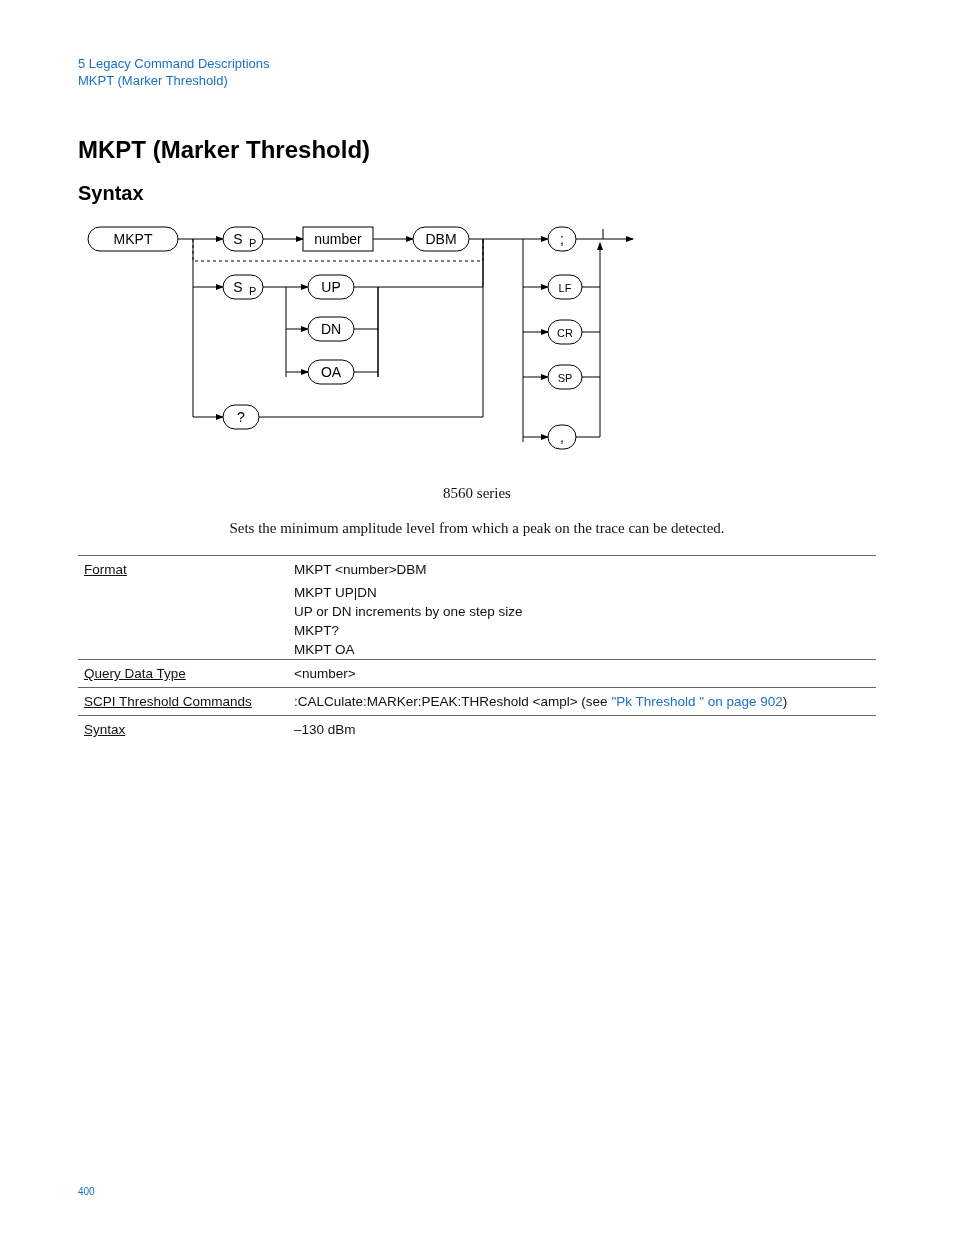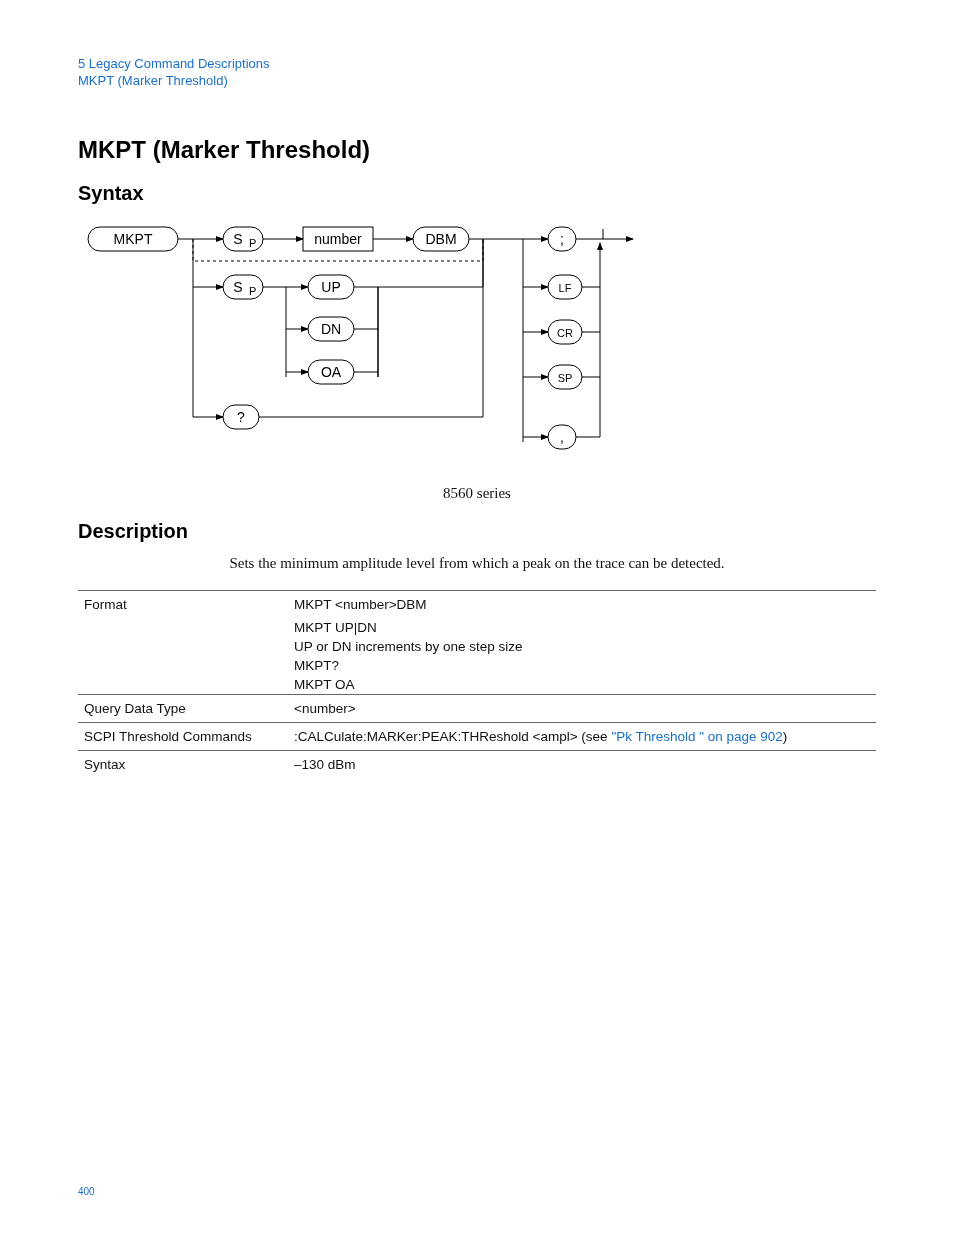--- a/index.html
+++ b/index.html
@@ -61,20 +61,21 @@
     vertical-align: top;
     border-top: 1px solid #666;
   }
   table.spec tr.noborder td {
     border-top: none;
     padding-top: 2px;
     padding-bottom: 2px;
   }
   table.spec td:first-child {
     width: 210px;
+    text-decoration: underline;
   }
   .link {
     color: #1a6fc7;
   }
   .footer {
     position: absolute;
     bottom: 38px;
     left: 78px;
     right: 78px;
     display: flex;
@@ -190,21 +191,20 @@
       <rect x="470" y="208" rx="12" ry="12" width="28" height="24" fill="#fff" stroke="#000"></rect>
       <text x="484" y="225" text-anchor="middle" class="nd-text">,</text>
       <line x1="498" y1="220" x2="522" y2="220" stroke="#000"></line>
 
       <line x1="522" y1="220" x2="522" y2="26" stroke="#000" marker-end="url(#arr)"></line>
     </svg>
   </div>
 
   <div class="body-text">8560 series</div>
 
-  <h2 class="section">Description</h2>
   <div class="body-text">Sets the minimum amplitude level from which a peak on the trace can be detected.</div>
 
   <table class="spec">
     <tbody>
         <tr>
       <td>Format</td>
       <td>MKPT &lt;number&gt;DBM</td>
     </tr>
     <tr class="noborder">
       <td></td>

